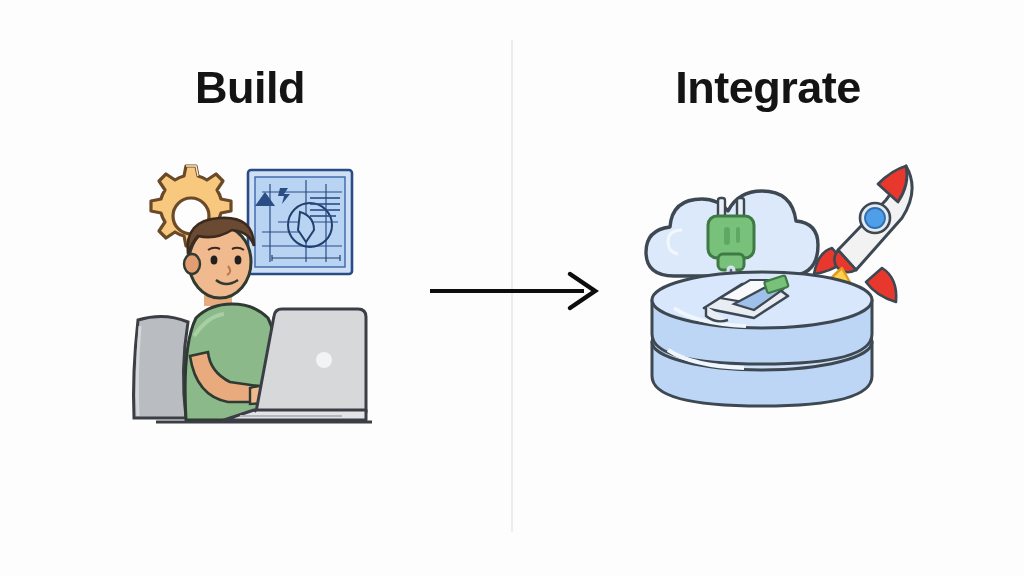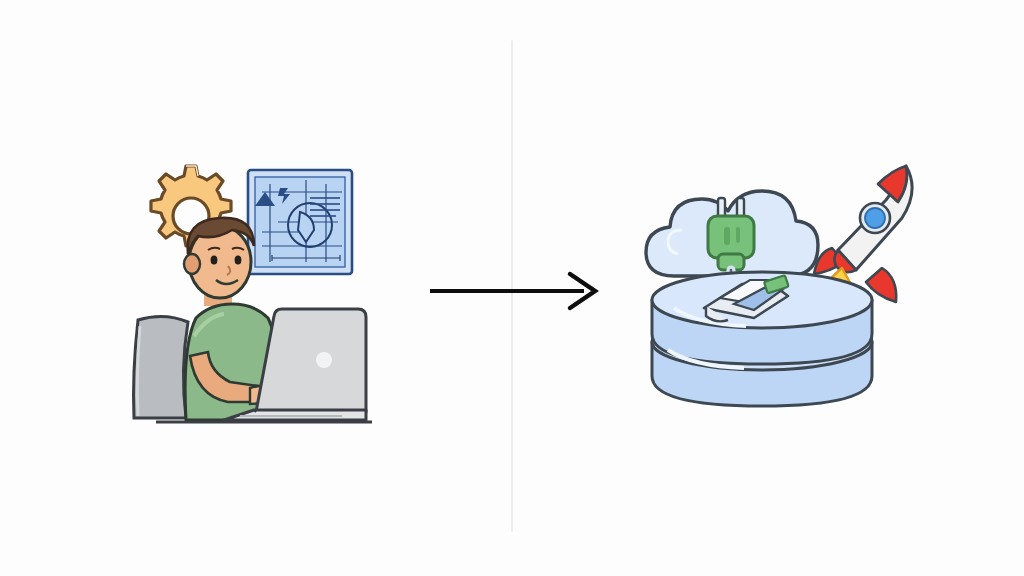--- a/index.html
+++ b/index.html
@@ -59,21 +59,23 @@
   .illus-right { left: 638px; top: 158px; width: 292px; height: 278px; }
   svg { display: block; overflow: visible; }
 </style>
 </head>
 <body>
 
 <div id="stage">
 
   <div class="divider"></div>
 
-
+  <div class="panel-title title-left">Build</div>
+
+  <div class="panel-title title-right">Integrate</div>
 
   <div class="illus illus-left">
     <svg width="258" height="268" viewBox="0 0 258 268" xmlns="http://www.w3.org/2000/svg">
 
       <g transform="translate(14,8)">
         <path d="M44 0 l10 0 2 10 a30 30 0 0 1 9 4 l9-6 7 7 -6 9 a30 30 0 0 1 4 9 l10 2 0 10 -10 2 a30 30 0 0 1-4 9 l6 9 -7 7 -9-6 a30 30 0 0 1-9 4 l-2 10 -10 0 -2-10 a30 30 0 0 1-9-4 l-9 6 -7-7 6-9 a30 30 0 0 1-4-9 l-10-2 0-10 10-2 a30 30 0 0 1 4-9 l-6-9 7-7 9 6 a30 30 0 0 1 9-4 Z" fill="#f7c87e" stroke="#6b4a28" stroke-width="3.2" stroke-linejoin="round"></path>
         <circle cx="49" cy="50" r="18" fill="#fdfdfd" stroke="#6b4a28" stroke-width="3.2"></circle>
         <path d="M44 0 l10 0 2 10" fill="none" stroke="#fce9c6" stroke-width="1.4"></path>
       </g>
 

